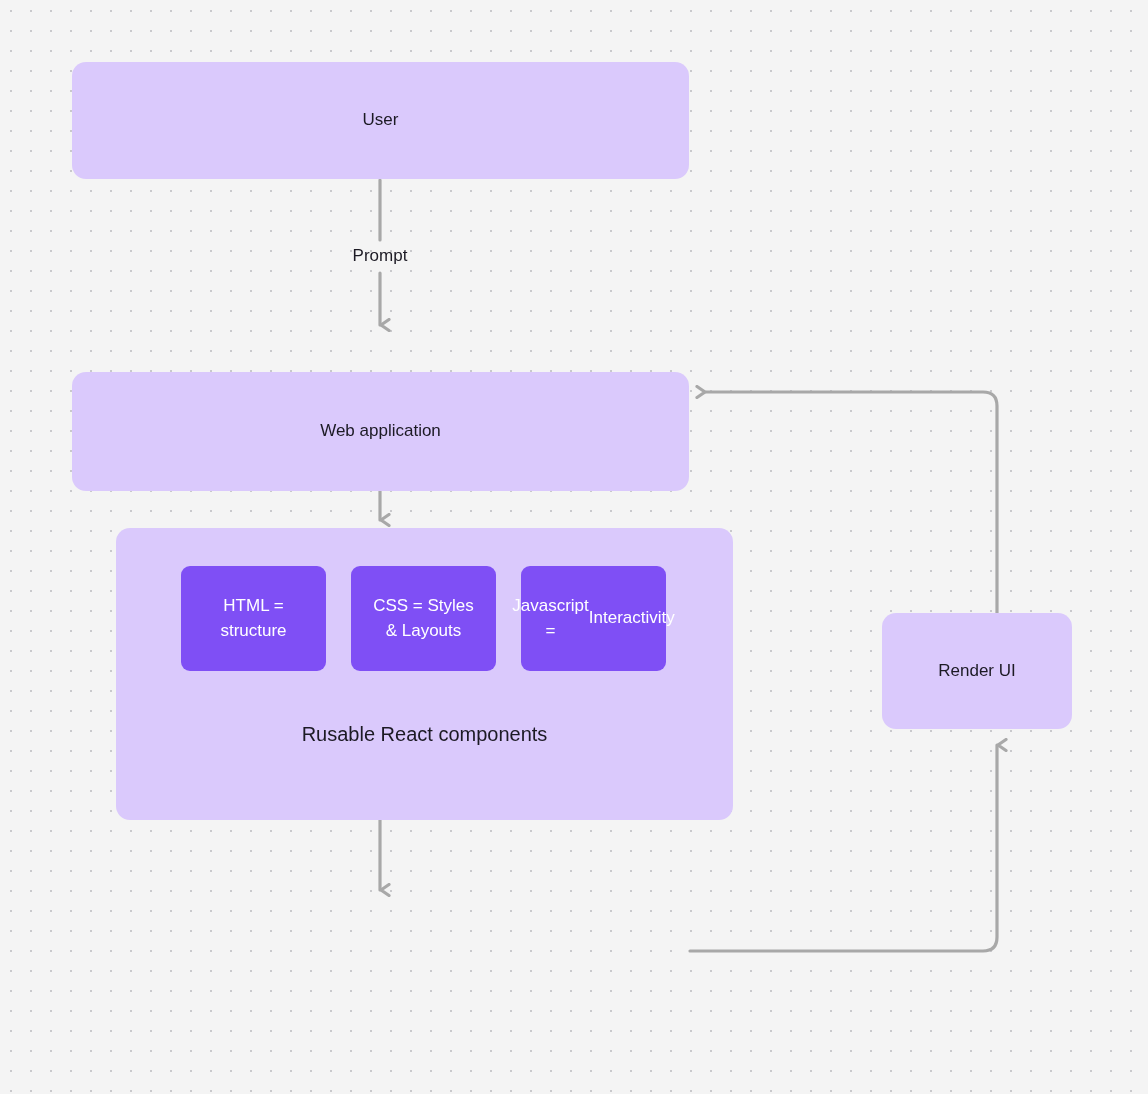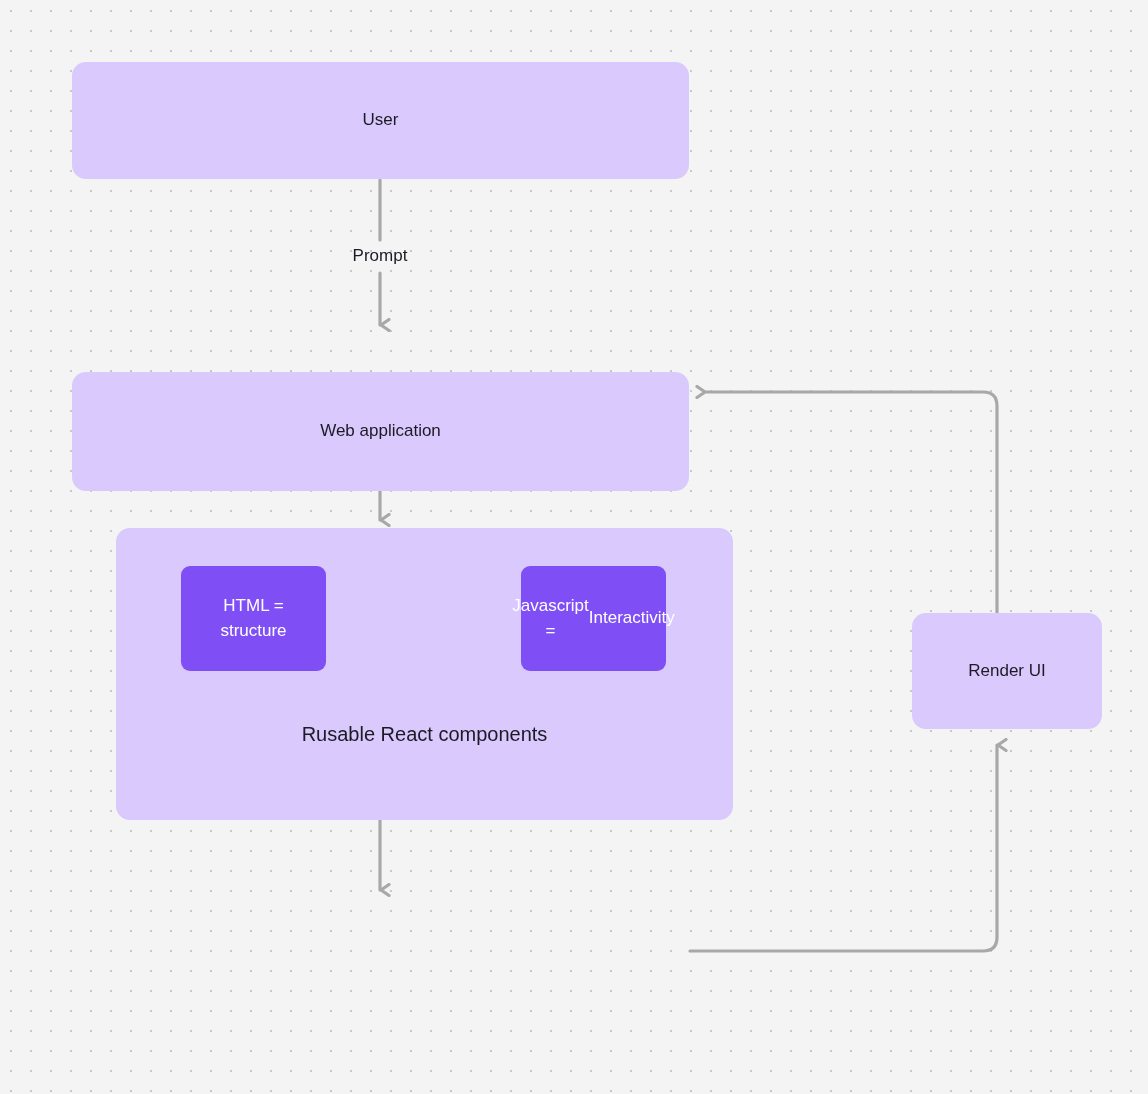--- a/index.html
+++ b/index.html
@@ -127,28 +127,32 @@
 
   <div class="node node-outer" style="left:72px; top:528px; width:617px; height:292px; display:block;margin-left:44px;">
 
     <div style="position:absolute; left:0; top:0; width:100%; height:100%;">
 
       <div class="node node-inner" style="left:65px; top:38px; width:145px; height:105px; flex-direction:column;">
         <span>HTML =</span>
         <span>structure</span>
       </div>
 
+      <div class="node node-inner" style="left:235px; top:38px; width:145px; height:105px; flex-direction:column;">
+        <span>CSS = Styles</span>
+        <span>&amp; Layouts</span>
+      </div>
 
       <div class="node node-inner" style="left:405px; top:38px; width:145px; height:105px; flex-direction:row;">
         <span>Javascript =</span>
         <span>Interactivity</span>
       </div>
 
       <div class="group-label" style="top:193px;">Rusable React components</div>
     </div>
   </div>
 
 
-  <div class="node node-outer" style="left:912px; top:613px; width:190px; height:116px;">
+  <div class="node node-outer" style="left:882px; top:613px; width:190px; height:116px;">
     <span>Render UI</span>
   </div>
 
 </div>
 
 </body></html>

